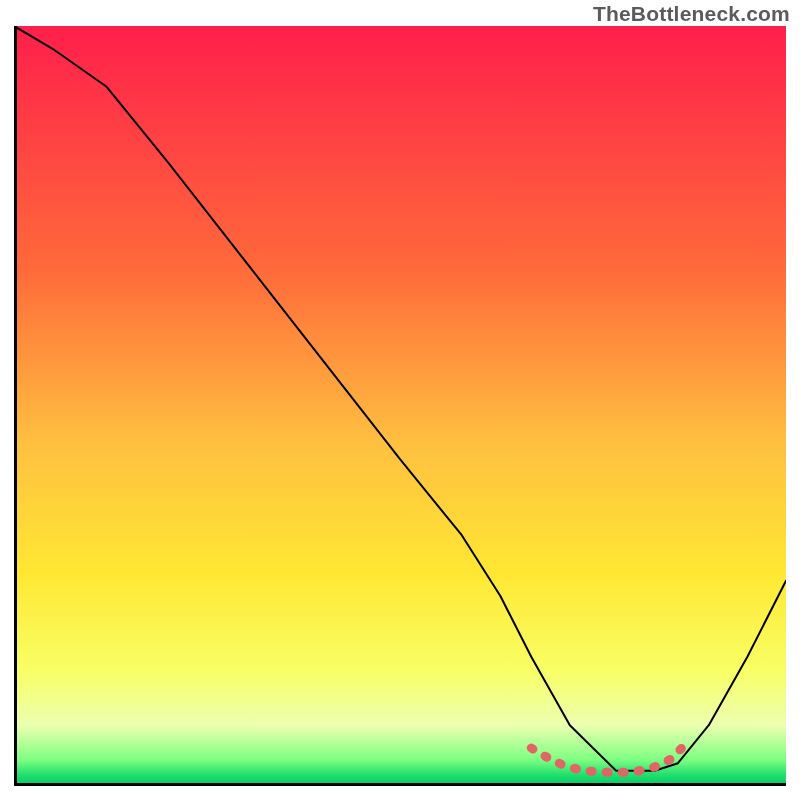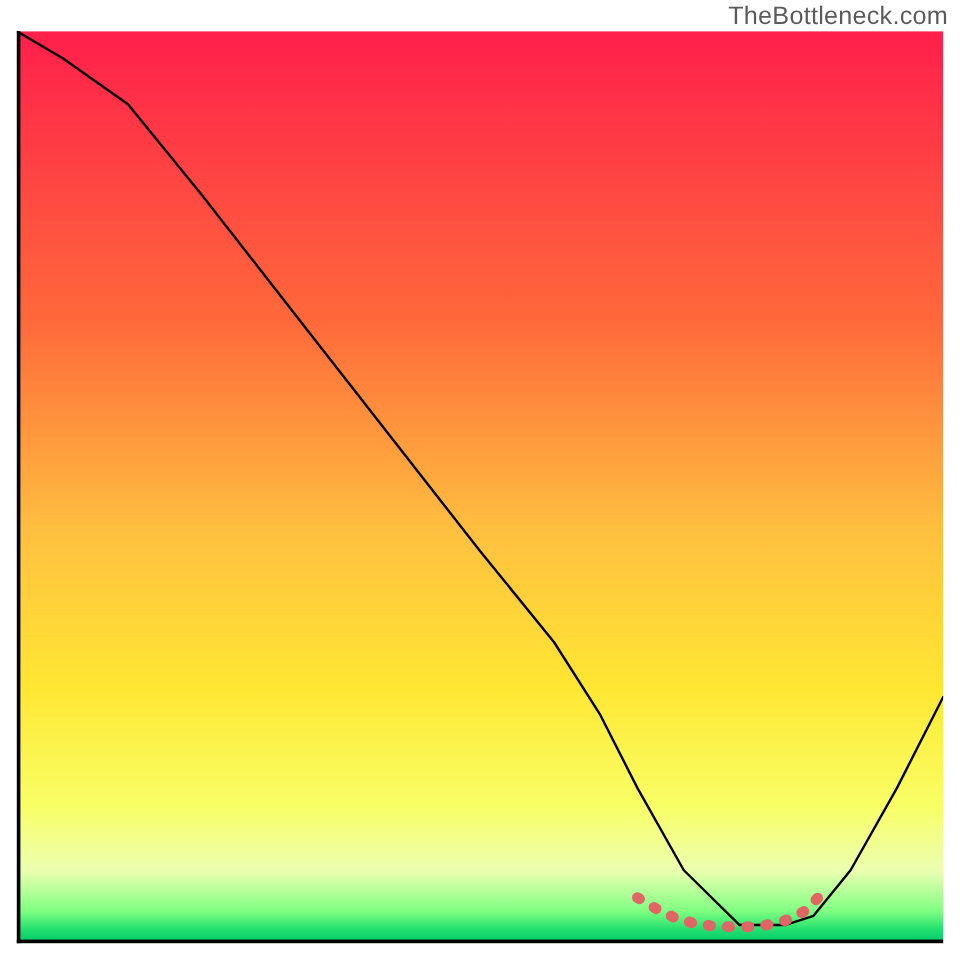--- a/index.html
+++ b/index.html
@@ -14,21 +14,21 @@
   .wrap {
     position: relative;
     width: 800px;
     height: 800px;
   }
   .watermark {
     position: absolute;
     top: 2px;
     right: 10px;
     font-size: 21px;
-    font-weight: 400;
+    font-weight: 700;
     color: #5b5b5b;
     letter-spacing: 0.2px;
     z-index: 50;
   }
   .frame {
     position: absolute;
     left: 14px;
     top: 26px;
     width: 772px;
     height: 760px;

